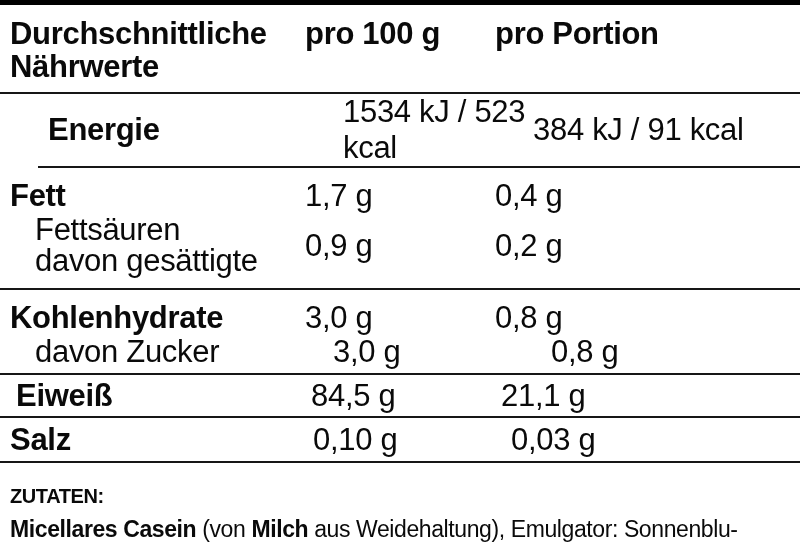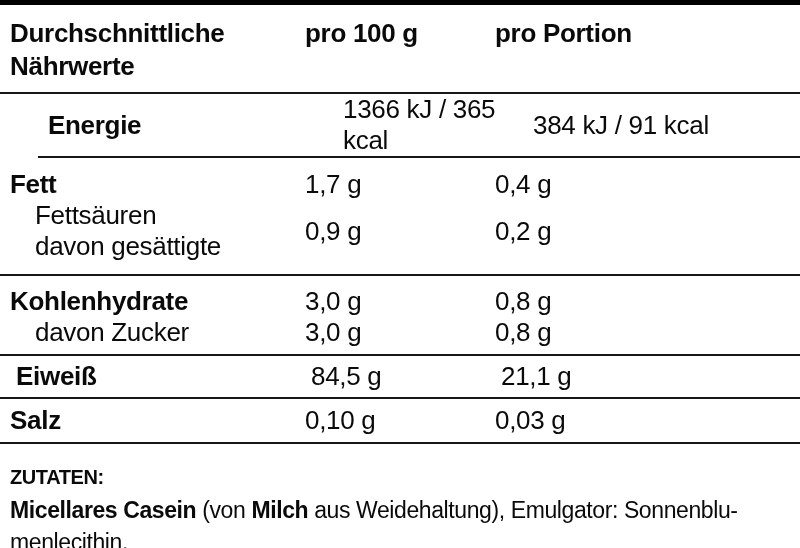--- a/index.html
+++ b/index.html
@@ -9,21 +9,21 @@
     background: #ffffff;
     color: #0a0a0a;
     font-family: "Liberation Sans", sans-serif;
     overflow: hidden;
   }
   .sheet { width: 800px; height: 548px; }
 
   
   .tbl {
     border-top: 5px solid #000000;
-    font-size: 26px;
+    font-size: 31px;
     letter-spacing: -0.3px;
   }
   .r {
     display: grid;
     grid-template-columns: 295px 190px 1fr;
     align-items: center;
     padding: 0 13px 0 10px;
   }
   .bordered { border-bottom: 2px solid #161616; }
   .c2, .c3 { }
@@ -33,26 +33,26 @@
     align-items: start;
     line-height: 33px;
     padding-top: 12px;
     padding-bottom: 9px;
   }
 
   .row-energie { min-height: 40px; margin-left: 38px; }
 
   .grp .inner1 { min-height: 42px; padding-top: 10px; }
   .grp .inner2 { line-height: 31px; padding-bottom: 12px; }
-  .grp .inner2.short { min-height: 34px; padding-bottom: 6px; }
+  .grp .inner2.short { min-height: 34px; padding-bottom: 6px; gap: 28px; }
   .grp .inner1.short { min-height: 38px; }
   .sub { padding-left: 25px; font-weight: normal; }
 
   .row-eiweiss { min-height: 43px; padding-left: 16px; }
-  .row-salz   { min-height: 45px; }
+  .row-salz   { min-height: 45px; gap: 8px; }
 
   
   .ingredients {
     margin-top: 18px;
     padding: 0 10px;
     letter-spacing: -0.4px;
   }
   .zh { font-size: 20px; line-height: 30px; }
   .zp { margin: 2px 0 0 0; font-size: 23px; line-height: 32px; }
 </style>
@@ -69,21 +69,21 @@
         <div>Nährwerte</div>
       </div>
       <div class="c2 b">pro 100 g</div>
       <div class="c3 b">
         <div>pro Portion</div>
       </div>
     </div>
 
     <div class="r row-energie bordered">
       <div class="c1 b">Energie</div>
-      <div class="c2">1366 kJ / 365 kcal</div>
+      <div class="c2">1534 kJ / 523 kcal</div>
       <div class="c3">384 kJ / 91 kcal</div>
     </div>
 
     <div class="grp bordered">
       <div class="r inner1">
         <div class="c1 b">Fett</div>
         <div class="c2">1,7 g</div>
         <div class="c3">0,4 g</div>
       </div>
       <div class="r inner2">

